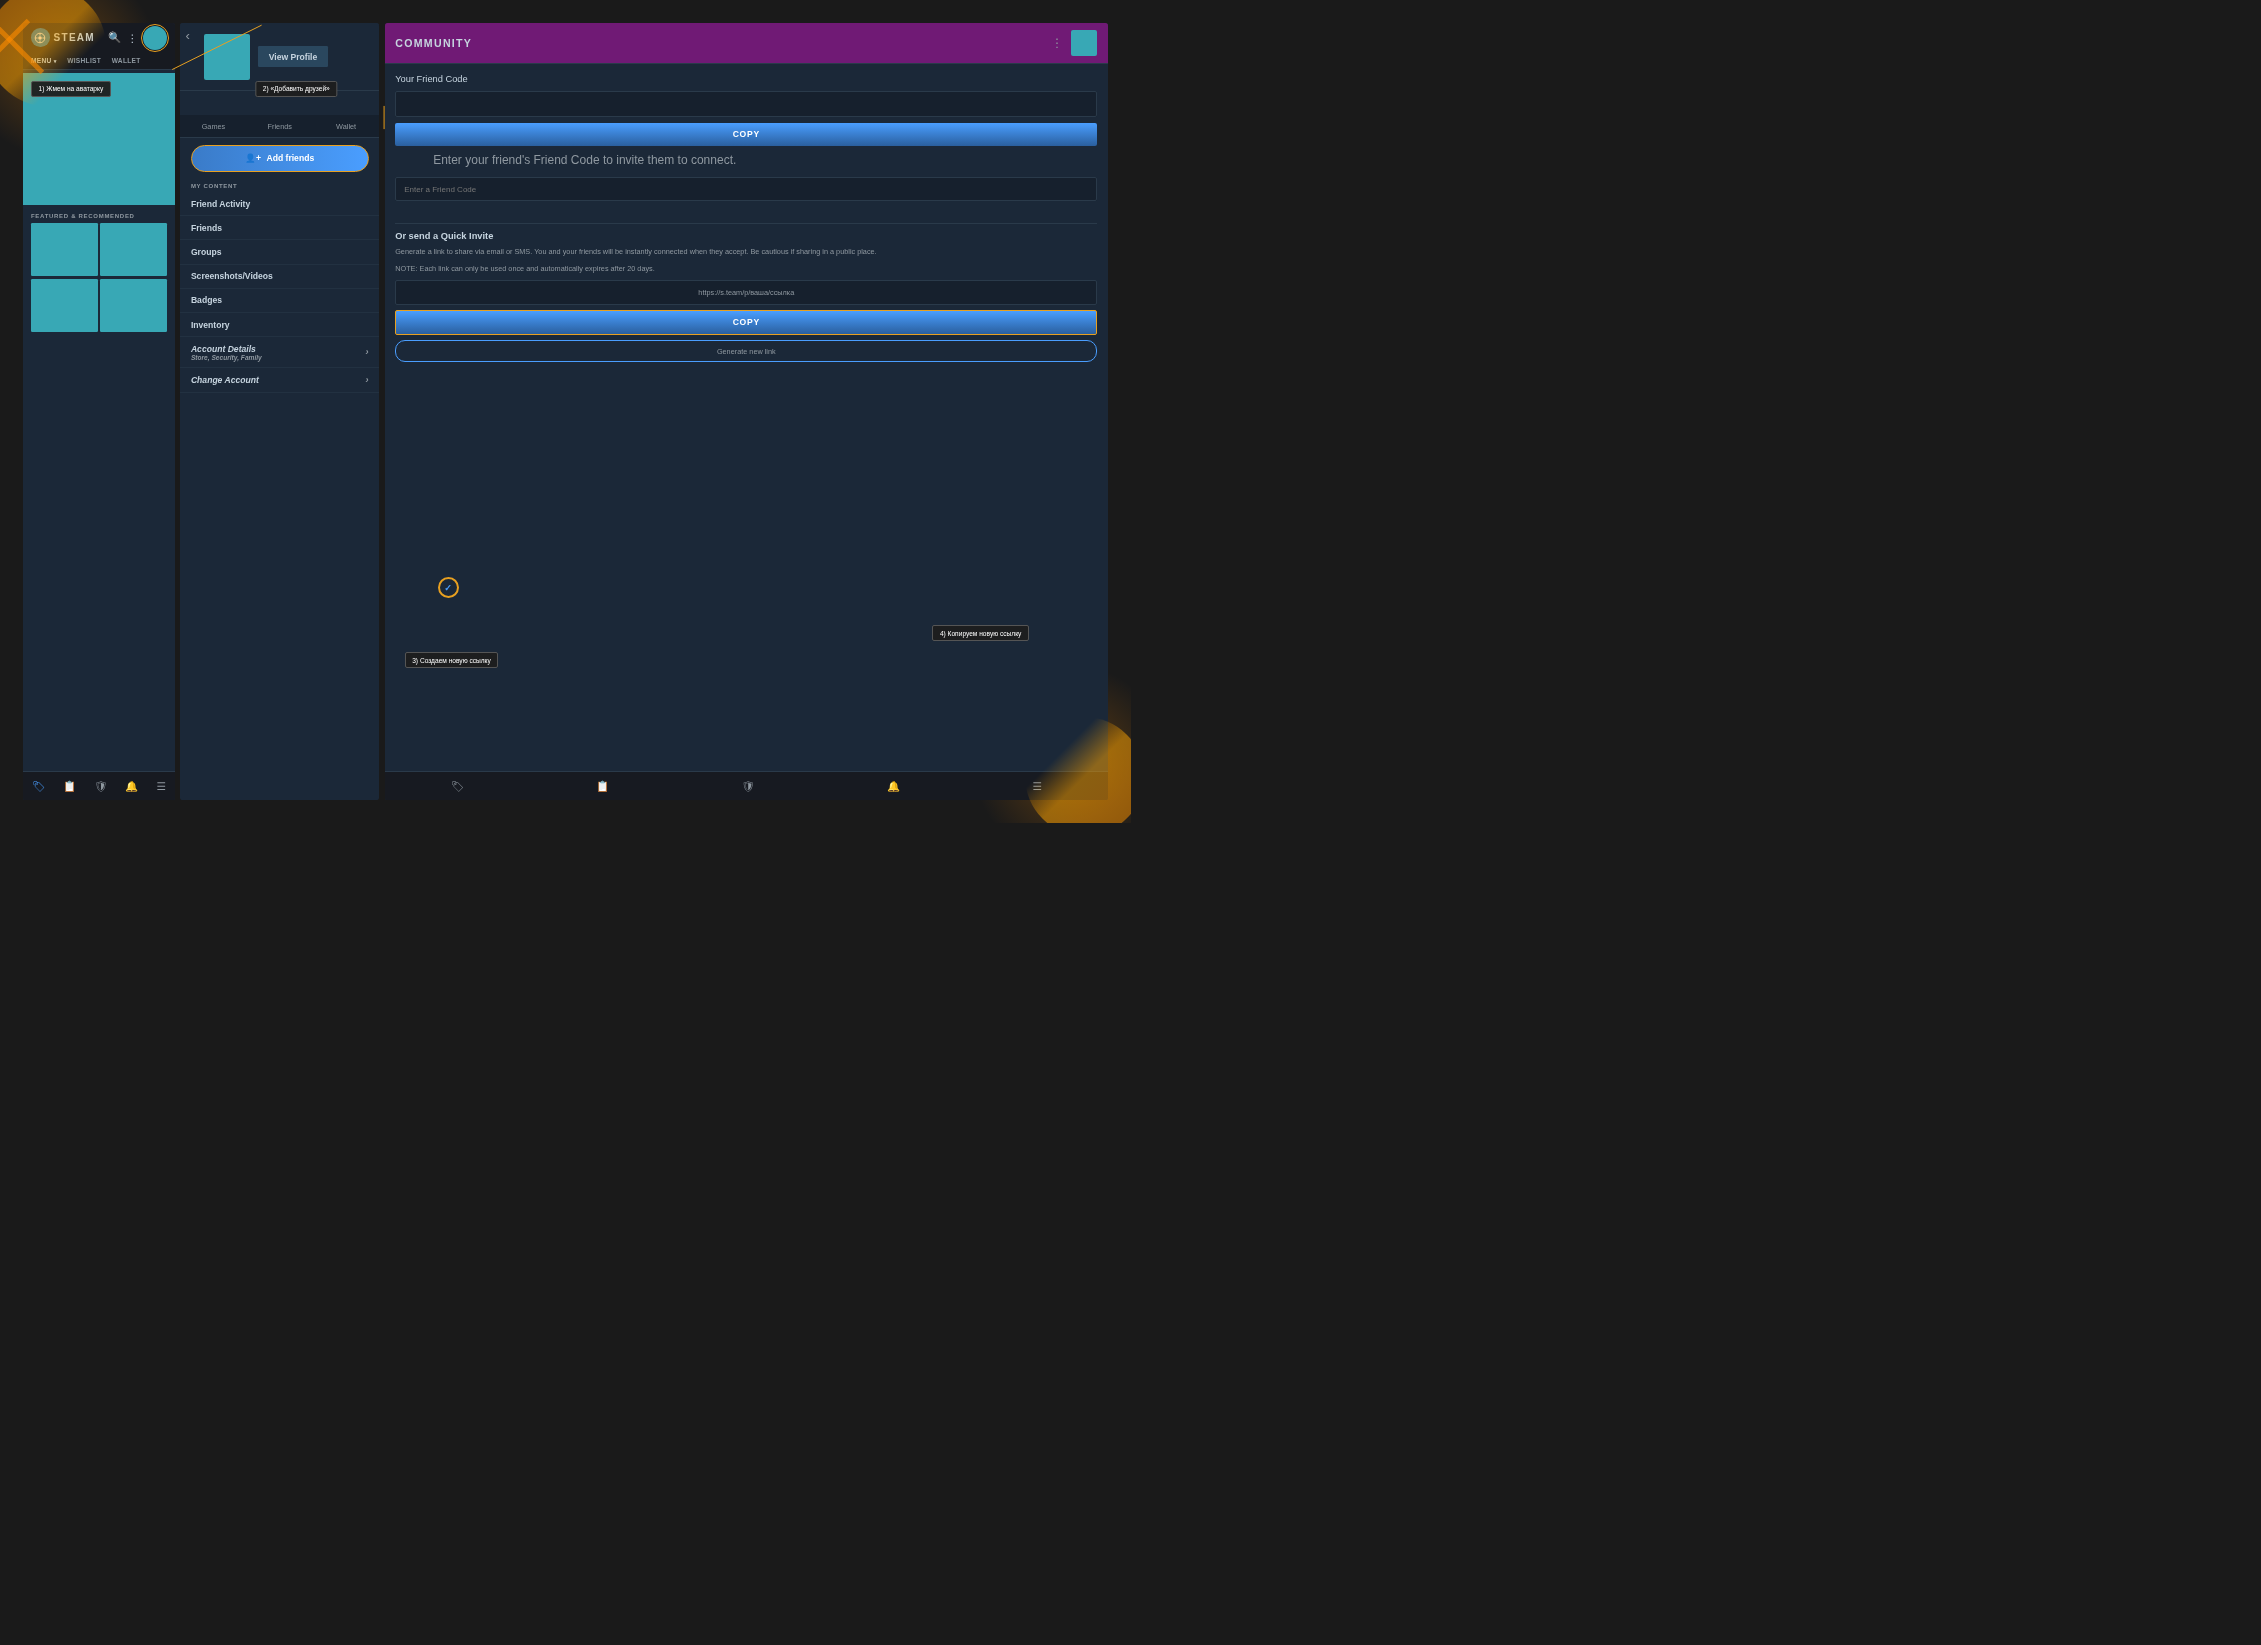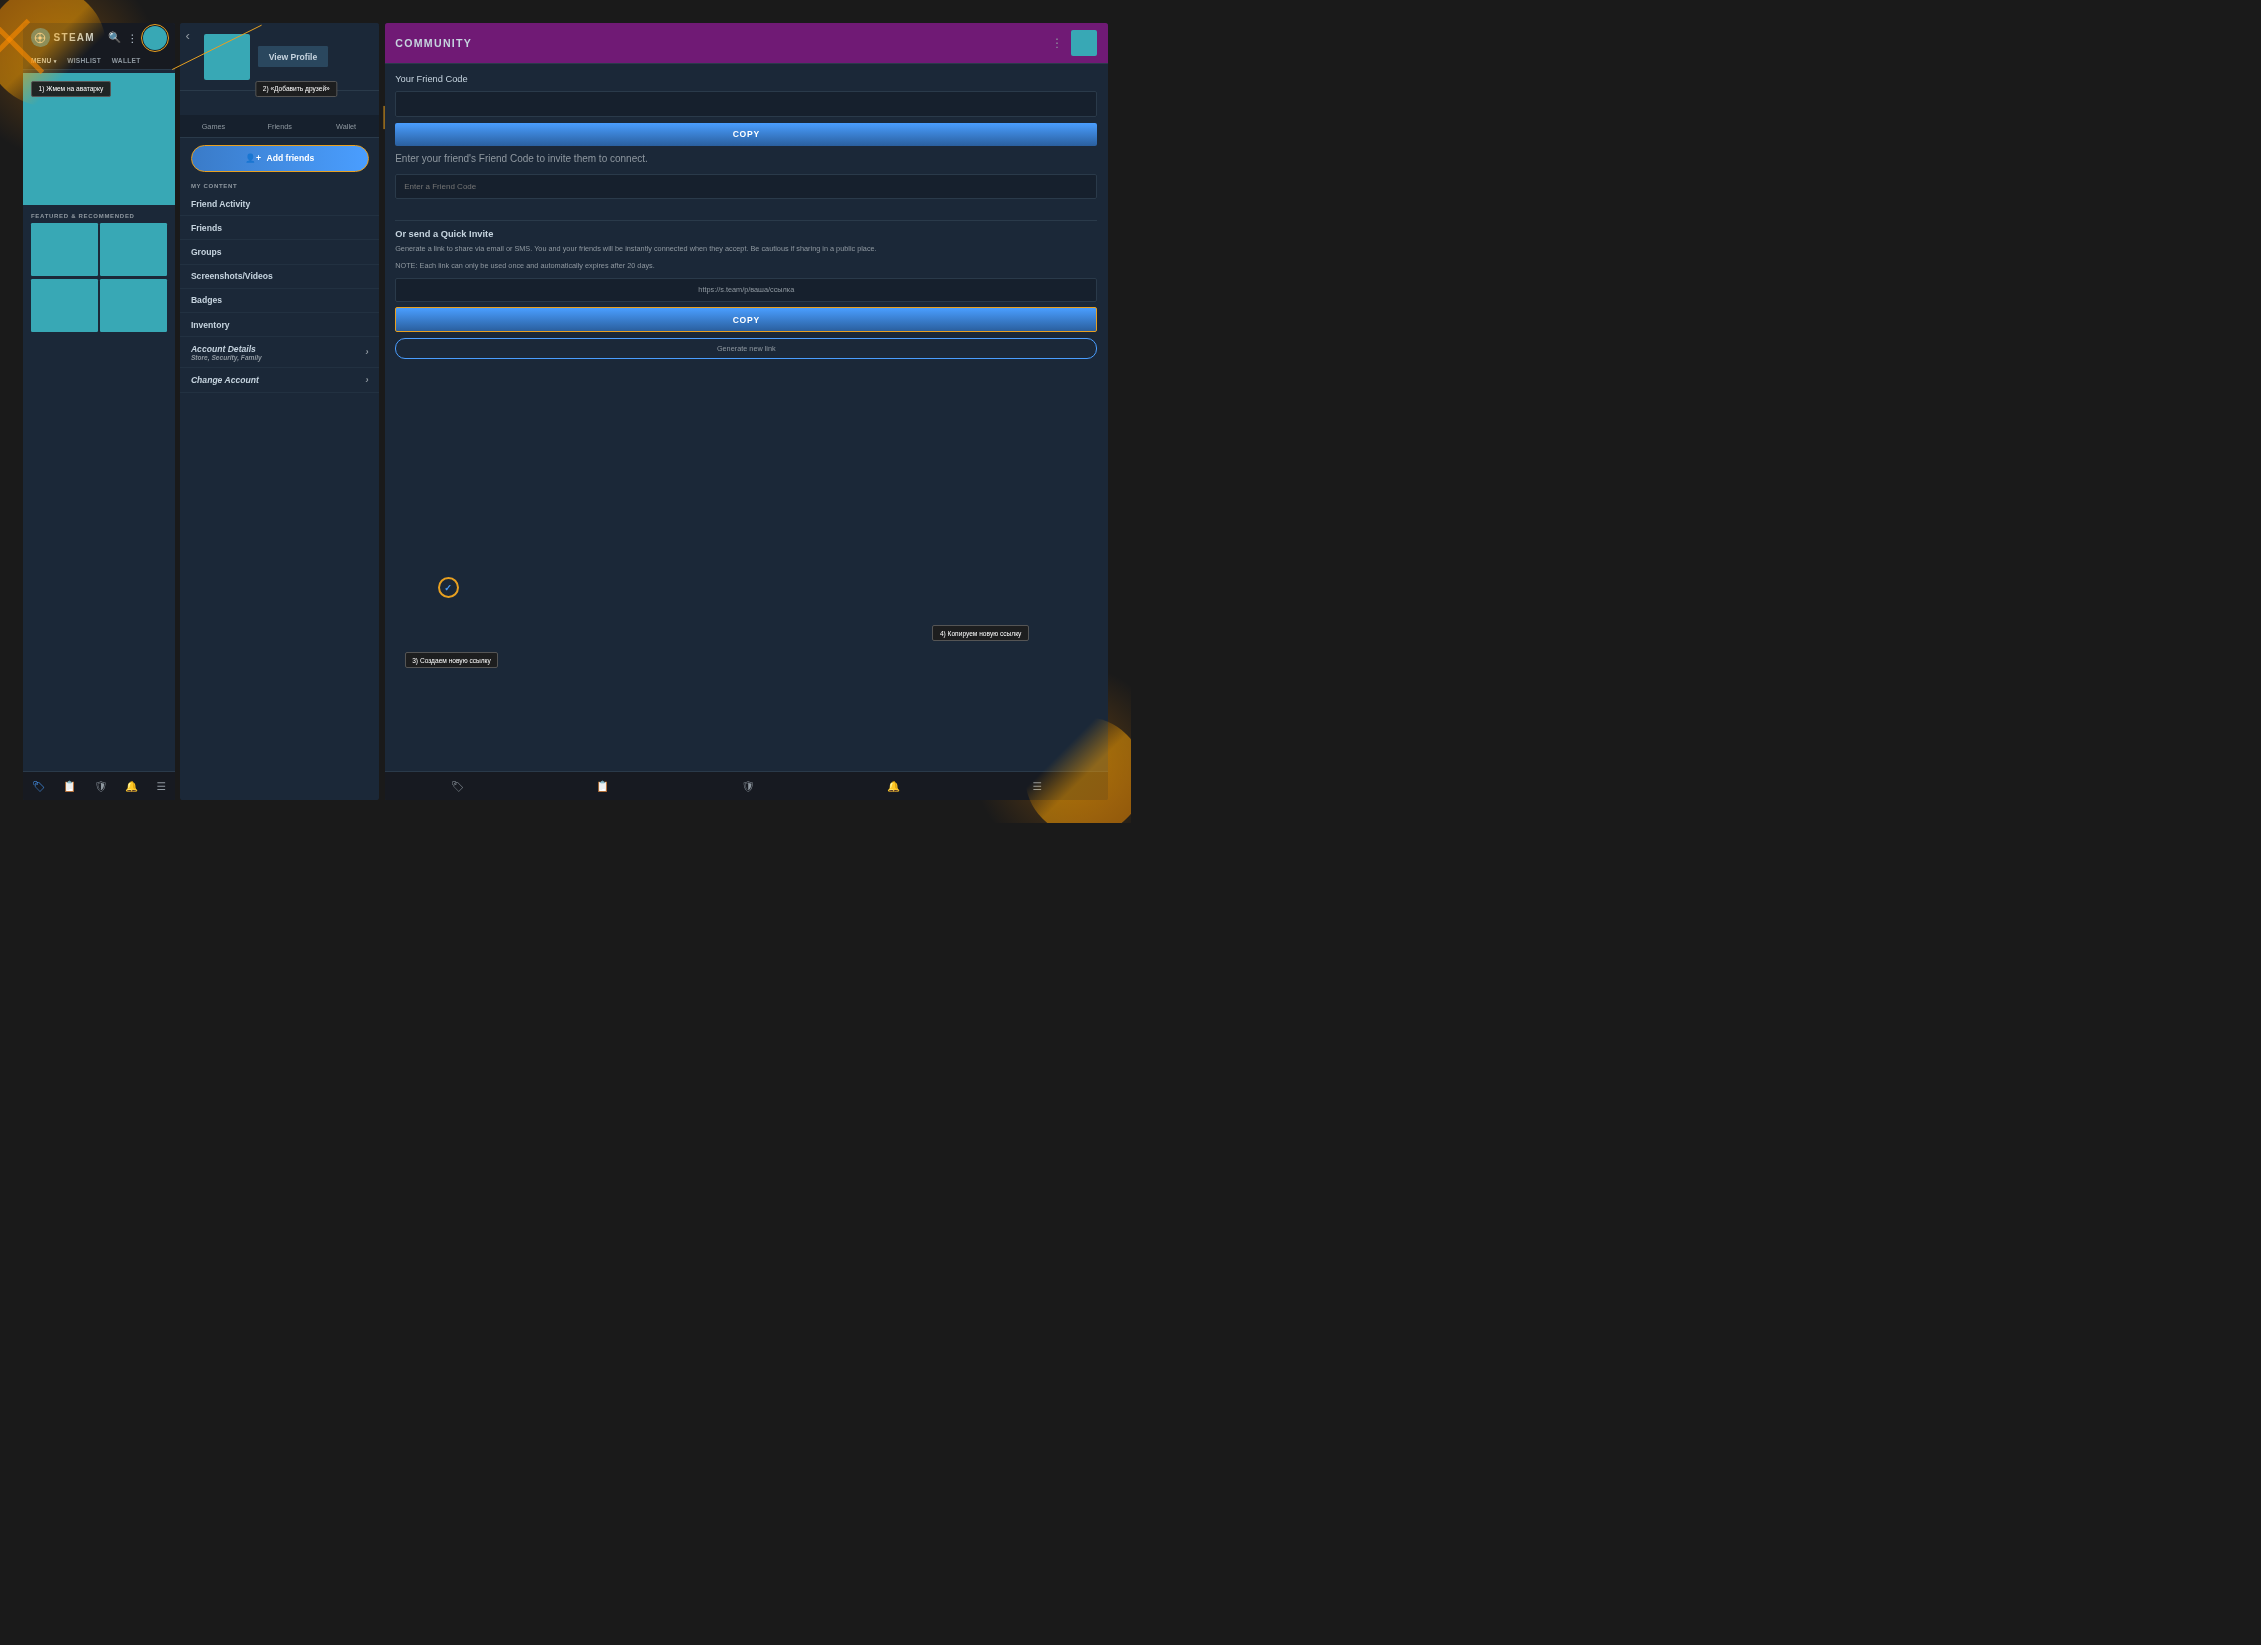--- a/index.html
+++ b/index.html
@@ -388,23 +388,24 @@
       border-radius: 2px;
       font-size: 8.6px;
       font-weight: bold;
       letter-spacing: 0.7px;
       cursor: pointer;
       margin-bottom: 6.6px;
     }
 
     .helper-text {
       color: #8f98a0;
-      font-size: 10px;
+      font-size: 12px;
       line-height: 1.4;
       margin-bottom: 8px;
+      margin-left: 38px;
     }
 
     .enter-code-input {
       width: 100%;
       background: #16202d;
       border: 0.7px solid #2a3a4a;
       border-radius: 2px;
       padding: 6.6px 8px;
       color: #8f98a0;
       font-size: 8px;

